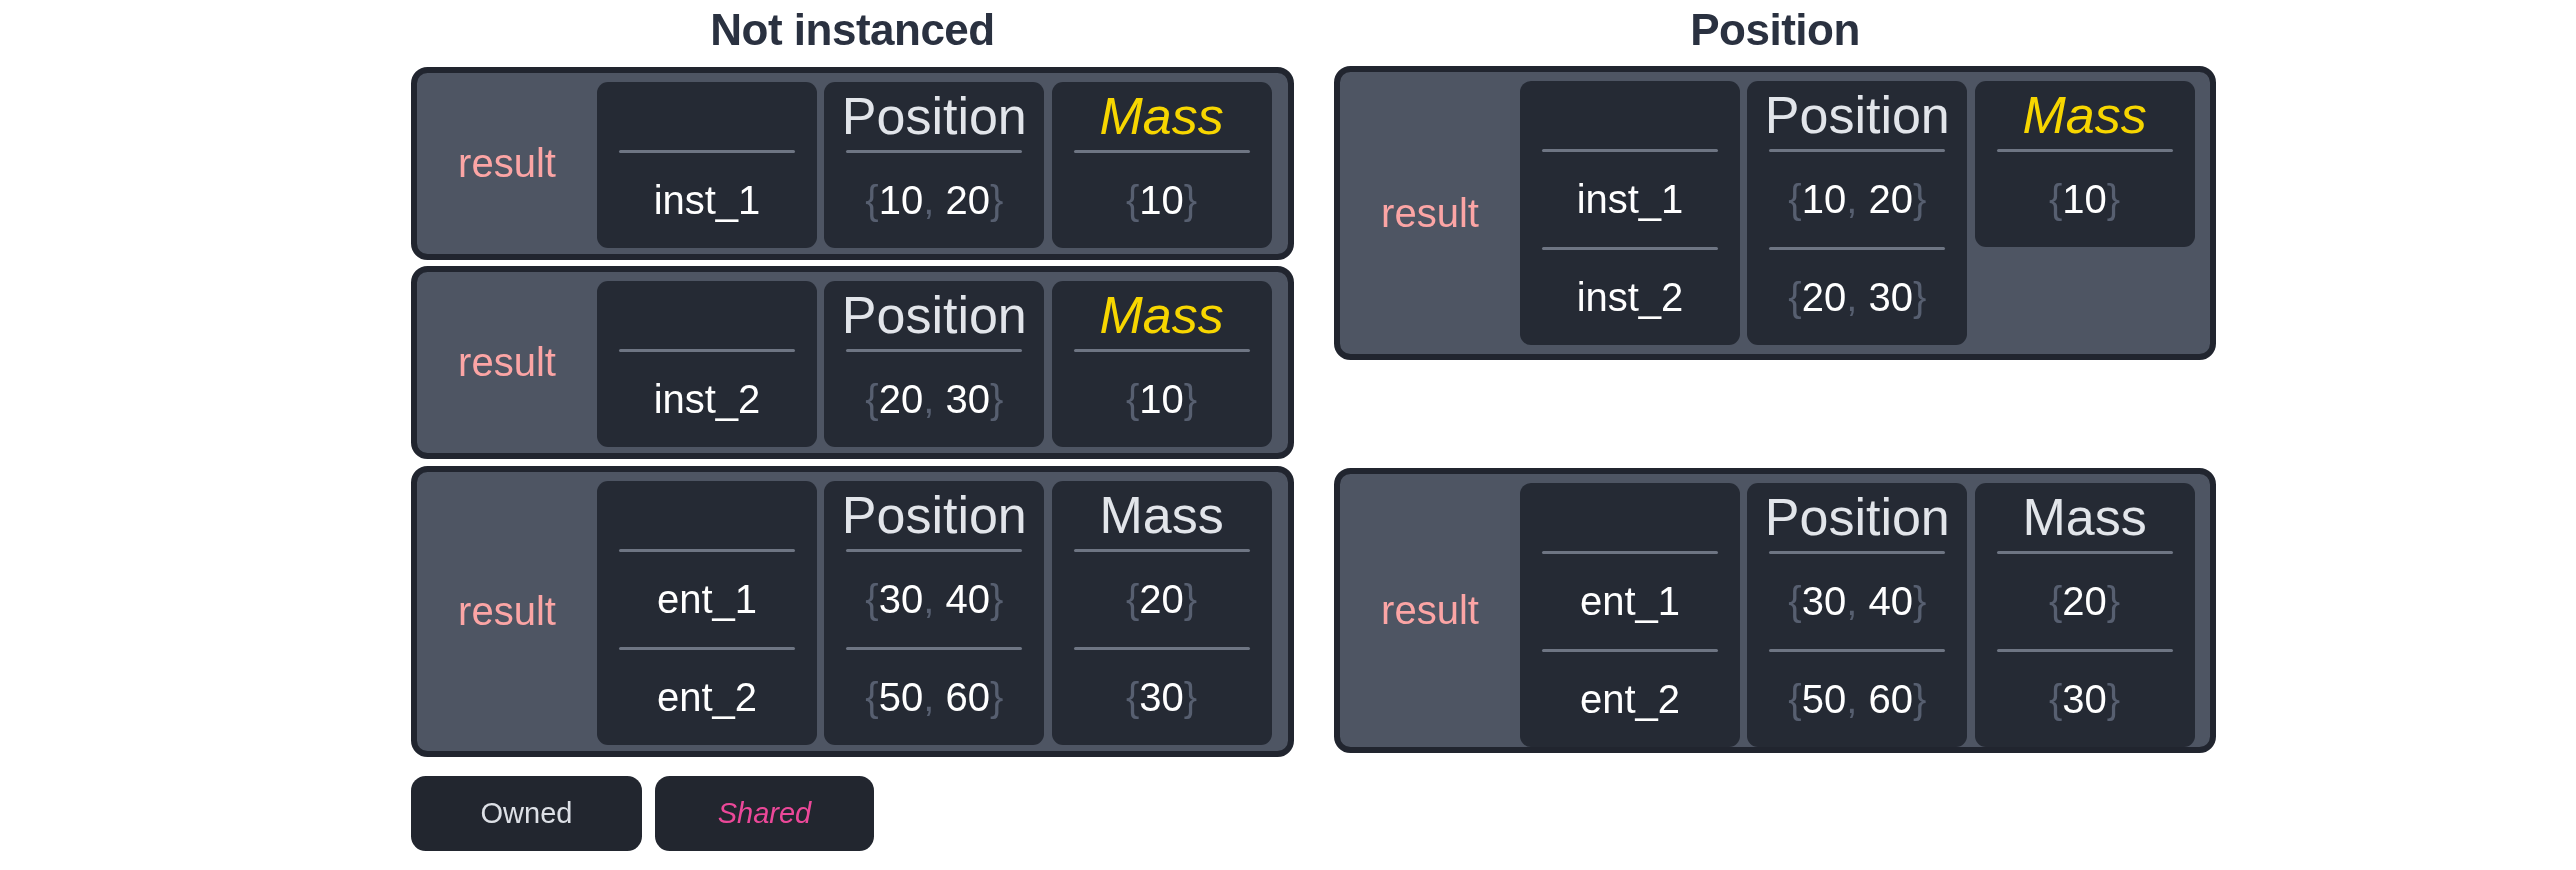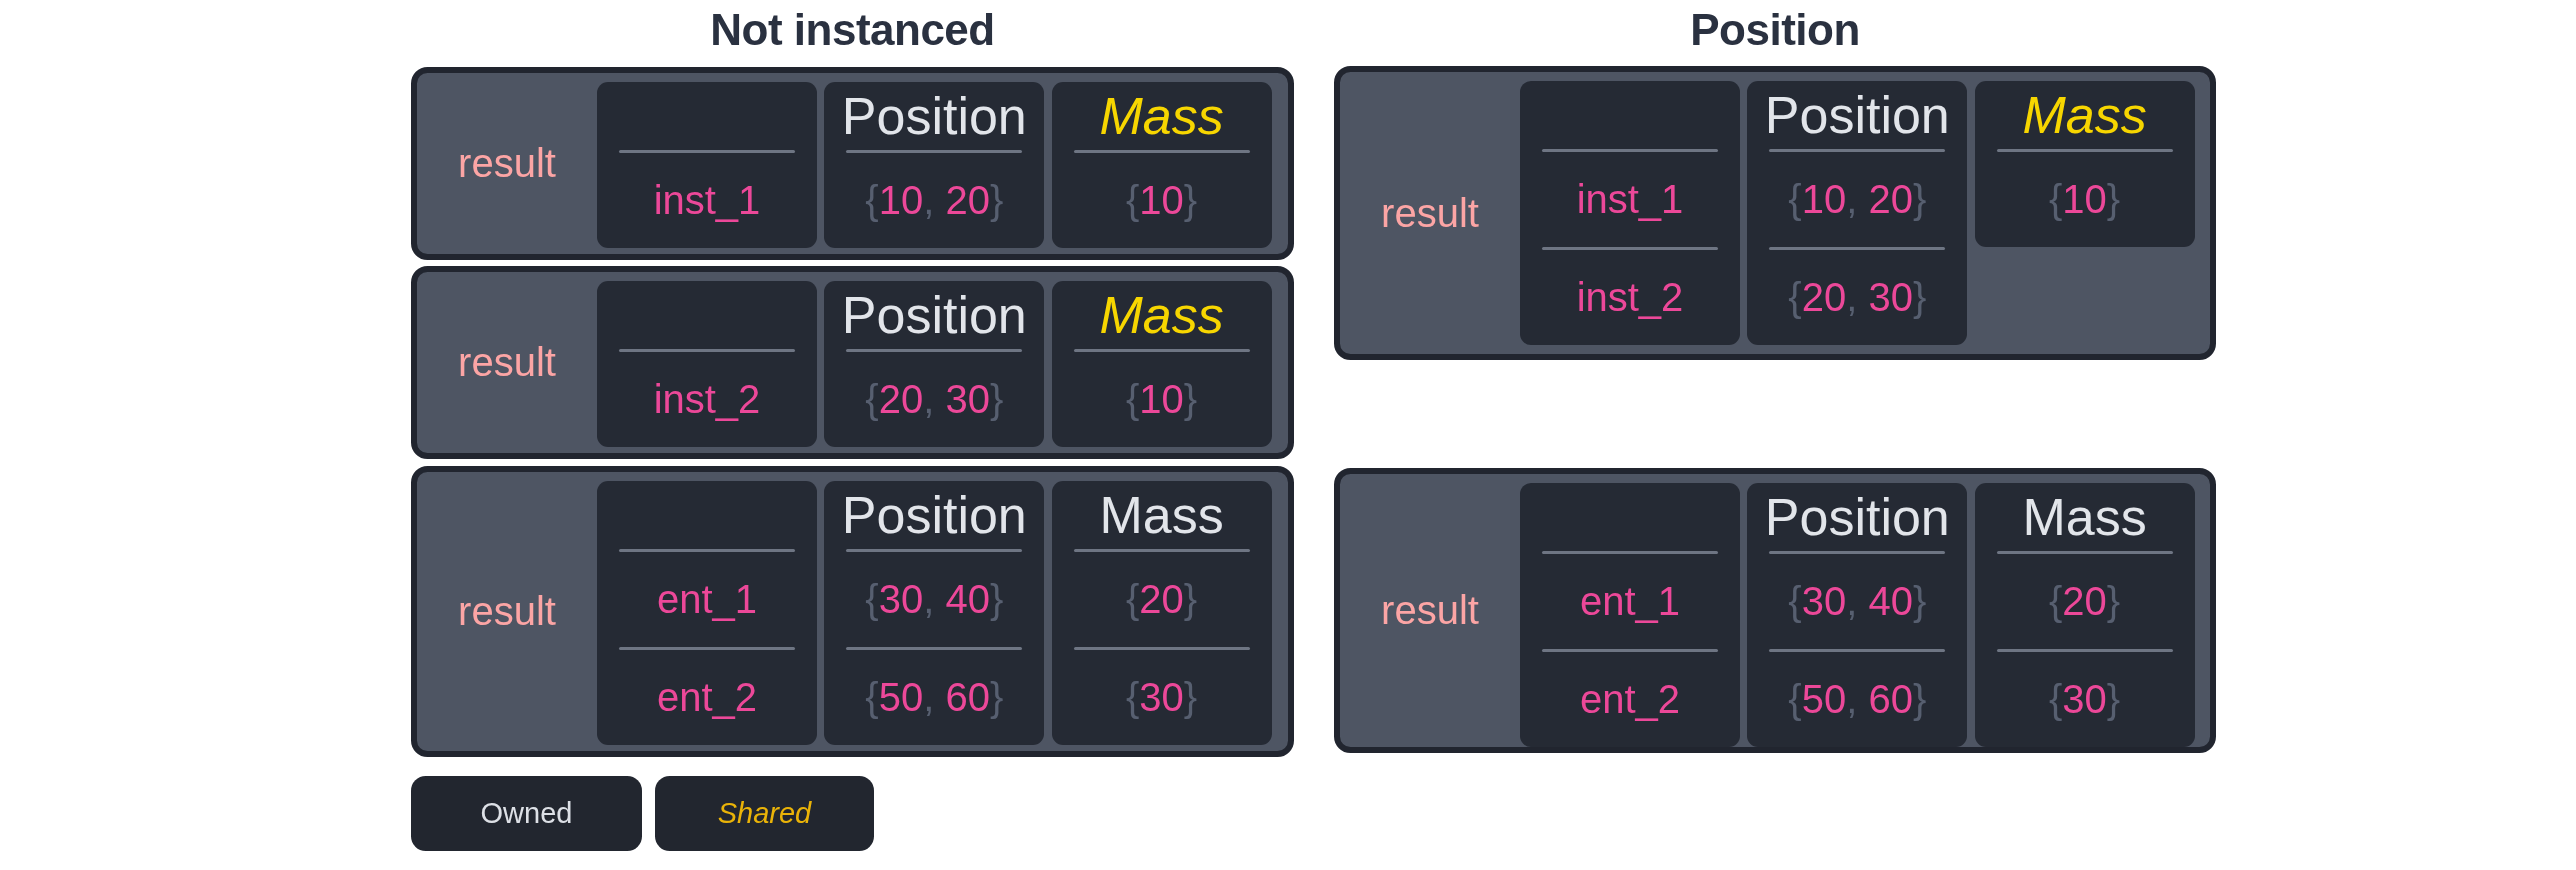--- a/index.html
+++ b/index.html
@@ -40,30 +40,30 @@
   .chead {
     height: 68px; display: flex; align-items: center; justify-content: center;
     font-size: 52px; color: #e2e5ea;
   }
   .chead.shared { color: #f7d600; font-style: italic; }
   .cdiv { height: 2.8px; background: #6e7583; margin: 0 22px; border-radius: 1.8px; }
   .crow {
     height: 95px; display: flex; align-items: center; justify-content: center;
     font-size: 40px;
   }
-  .name, .num { color: #ec4899; }
+  .name, .num { color: #ffffff; }
   .br { color: #575f70; white-space: pre; }
   .legend-box {
     position: absolute; top: 776px; height: 75px;
     background: #22262f; border-radius: 14.7px;
     display: flex; align-items: center; justify-content: center;
     font-size: 29px;
   }
   .legend-box.owned  { left: 411px; width: 231px; color: #dde0e6; }
-  .legend-box.shared { left: 655px; width: 219px; color: #eab308; font-style: italic; }
+  .legend-box.shared { left: 655px; width: 219px; color: #ec4899; font-style: italic; }
 </style>
 </head>
 <body>
 
 <div class="col-title" style="left:411px;width:883px;">Not instanced</div>
 <div class="col-title" style="left:1334px;width:882px;">Position</div>
 
 <div class="rtable" style="left:411px;top:67px;width:883px;height:193px;">
   <div class="rlabel">result</div>
   <div class="cells">

